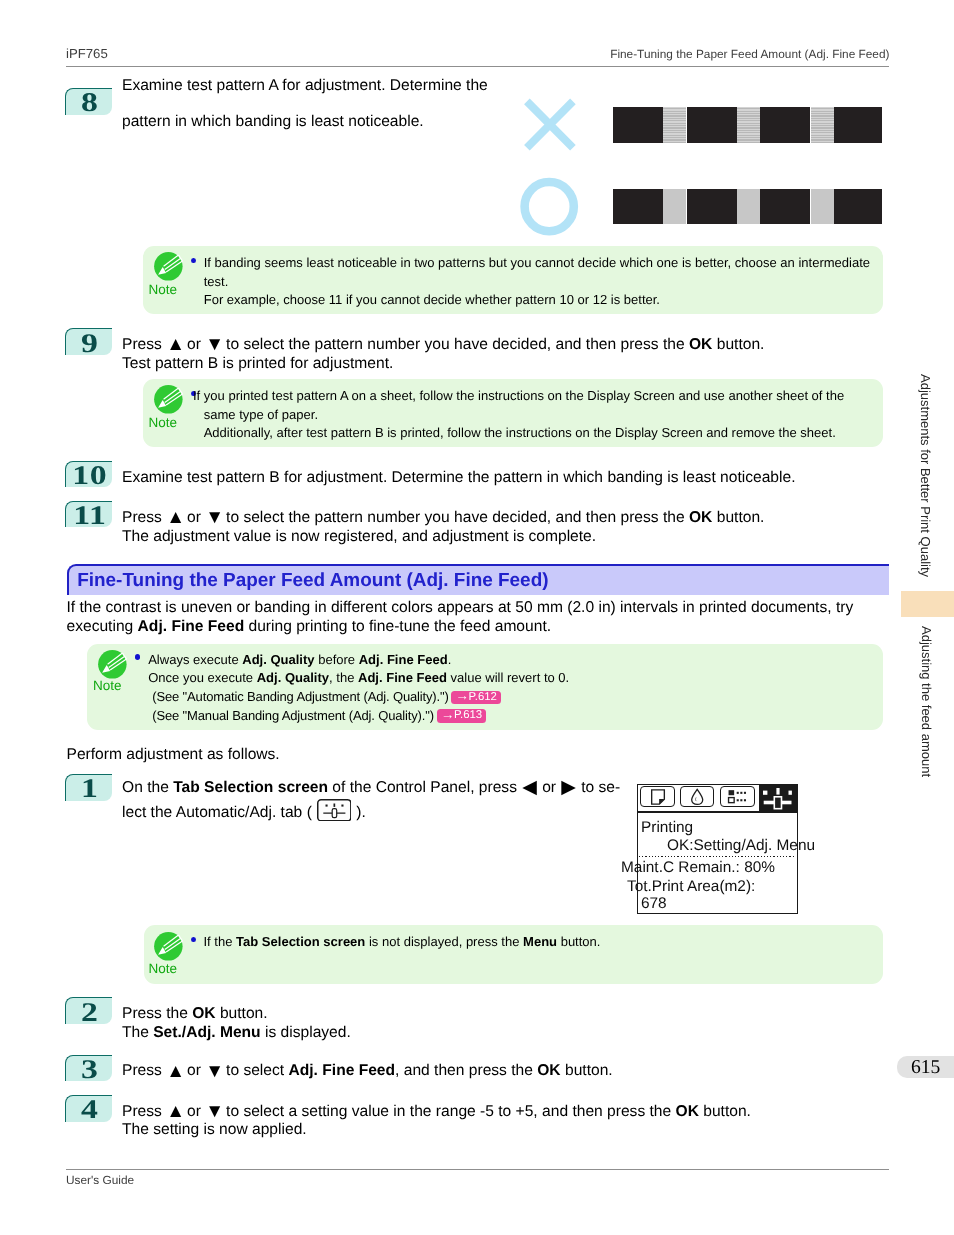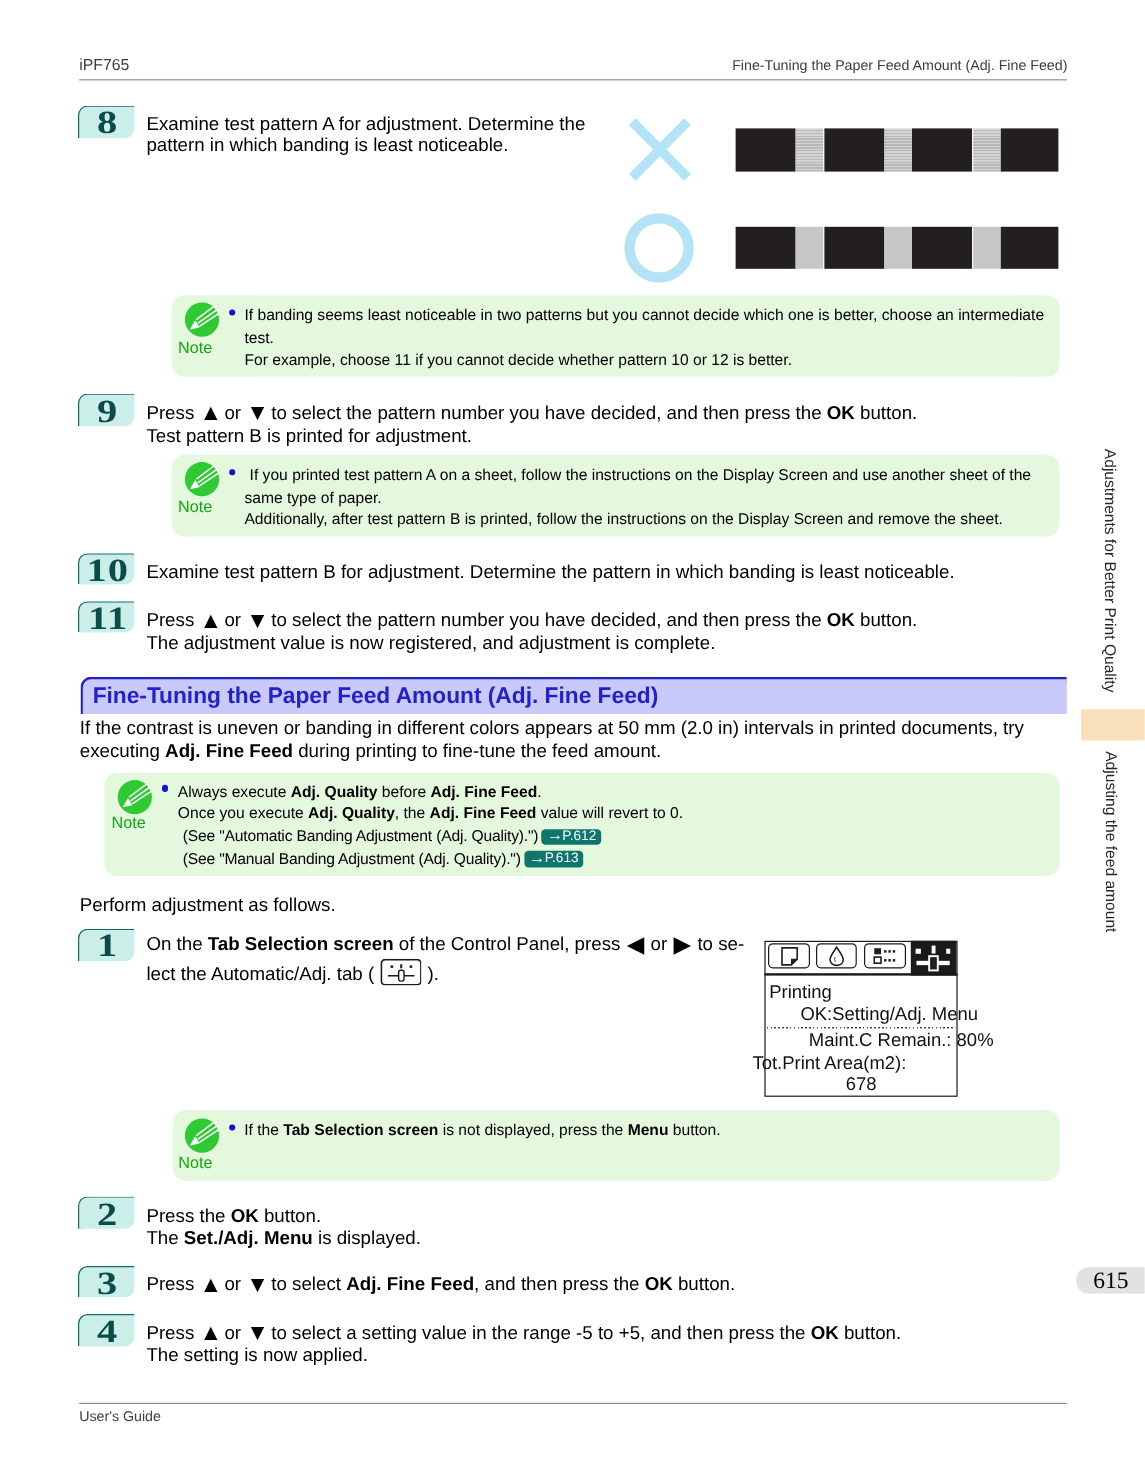--- a/index.html
+++ b/index.html
@@ -51,21 +51,21 @@
   .bullet{position:absolute;width:5.3px;height:5.8px;border-radius:50%;background:#1111cf;}
 
   
   .sechead{position:absolute;left:66.5px;top:564px;width:822px;height:31px;
            background:#c9c9fa;border-left:2.6px solid #2121c4;
            border-top:2.6px solid #2121c4;border-radius:9px 0 0 0;box-sizing:border-box;}
   .sechead span{position:absolute;left:8.7px;top:5.4px;font-size:18.95px;line-height:20px;
                 font-weight:bold;color:#2222cc;white-space:nowrap;}
 
   
-  .pref{display:inline-block;background:#0f766e;color:#fff;border-radius:3.5px;
+  .pref{display:inline-block;background:#ec4899;color:#fff;border-radius:3.5px;
         font-size:11.4px;line-height:13.8px;padding:0 4.2px;vertical-align:1.2px;
         margin-left:2.8px;letter-spacing:0;white-space:pre;}
   .pref-arrow{font-size:13.6px;line-height:0;position:relative;top:0.4px;letter-spacing:-0.6px;}
 
   .para{position:absolute;font-size:15.6px;line-height:18.8px;white-space:pre;}
 
   
   .tp-band{position:absolute;height:35.5px;}
   .tp-mark{position:absolute;}
 
@@ -93,21 +93,21 @@
   <div class="vtab" style="top:626px;left:920px;">Adjusting the feed amount</div>
 
   <div class="sechead">
     <span>Fine-Tuning the Paper Feed Amount (Adj. Fine Feed)</span>
   </div>
 
   <div id="content">
       <div class="stepnum" style="left: 65.3px; top: 88px;">
         <span>8</span>
       </div>
-      <div class="stepbody" style="left: 122px; top: 95px;"><span>Examine test pattern A for adjustment. Determine the</span></div>
+      <div class="stepbody" style="left: 122px; top: 77px;"><span>Examine test pattern A for adjustment. Determine the</span></div>
       <div class="stepbody" style="left: 122px; top: 112.6px;"><span>pattern in which banding is least noticeable.</span></div>
       <div class="stepnum" style="left: 65.3px; top: 328.3px;">
         <span>9</span>
       </div>
       <div class="stepbody" style="left: 122px; top: 335.8px;"><span>Press <span class="arw">▲</span> or <span class="arw">▼</span> to select the pattern number you have decided, and then press the </span><b>OK</b><span> button.</span></div>
       <div class="stepbody" style="left: 122px; top: 354.6px;"><span>Test pattern B is printed for adjustment.</span></div>
       <div class="stepnum" style="left: 65.3px; top: 460.8px;">
         <span>10</span>
       </div>
       <div class="stepbody" style="left: 122px; top: 468.5px;"><span>Examine test pattern B for adjustment. Determine the pattern in which banding is least noticeable.</span></div>
@@ -164,21 +164,21 @@
   <g stroke="#ffffff" stroke-width="4.0" fill="none" stroke-linecap="butt">
     <path d="M34.7 49.8 L82.8 13.7"></path>
     <path d="M38.4 60.1 L88.9 24.3"></path>
     <path d="M42.9 68.2 L95.7 33.0"></path>
     <path d="M82.8 13.7 L95.7 33.0"></path>
   </g>
   <polygon points="17.0,77.0 31.8,52.0 43.0,71.5" fill="#ffffff"></polygon>
 </svg></div>
       <div class="note-label" style="left: 148.4px; top: 415.9px;">Note</div>
       <div class="bullet" style="left: 190.9px; top: 390.5px;"></div>
-      <div class="note-line" style="left: 208px; top: 386.9px;"><span>If you printed test pattern A on a sheet, follow the instructions on the Display Screen and use another sheet of the</span></div>
+      <div class="note-line" style="left: 193px; top: 386.9px;"><span>If you printed test pattern A on a sheet, follow the instructions on the Display Screen and use another sheet of the</span></div>
       <div class="note-line" style="left: 203.7px; top: 405.6px;"><span>same type of paper.</span></div>
       <div class="note-line" style="left: 203.7px; top: 424.3px;"><span>Additionally, after test pattern B is printed, follow the instructions on the Display Screen and remove the sheet.</span></div>
       <div class="note" style="left: 87.4px; top: 644.4px; width: 795.6px; height: 85.3px;"></div>
       <div class="note-icon" style="left: 95.4px; top: 647.4px;"><svg viewBox="-6 -6 112 112" width="100%" height="100%">
   <circle cx="50" cy="50" r="46" fill="#2fca33"></circle>
   <g stroke="#ffffff" stroke-width="4.0" fill="none" stroke-linecap="butt">
     <path d="M34.7 49.8 L82.8 13.7"></path>
     <path d="M38.4 60.1 L88.9 24.3"></path>
     <path d="M42.9 68.2 L95.7 33.0"></path>
     <path d="M82.8 13.7 L95.7 33.0"></path>
@@ -247,21 +247,21 @@
       <div style="position: absolute; left: 758.7px; top: 784.2px; width: 38.6px; height: 28.4px; background: rgb(26, 26, 26); box-sizing: border-box;"><svg viewBox="0 0 38.6 28.4" width="100%" height="100%">
    <rect x="4.0" y="6.6" width="4.4" height="4.2" fill="#fff"></rect>
    <rect x="17.4" y="4.0" width="3.2" height="6.6" fill="#fff"></rect>
    <rect x="29.5" y="6.6" width="3.4" height="4.2" fill="#fff"></rect>
    <rect x="4.7" y="16.7" width="27.8" height="3.6" fill="#fff"></rect>
    <rect x="15.3" y="12.8" width="7.2" height="11.9" fill="#1f1f1f" stroke="#fff" stroke-width="1.6"></rect>
  </svg></div>
       <div style="position: absolute; left: 637px; top: 811.2px; width: 160.6px; height: 1.5px; background: rgb(26, 26, 26);"></div>
       <div class="cp-line" style="left: 641px; top: 819.5px; width: 153.1px;">Printing</div>
       <div class="cp-line" style="left: 641px; top: 837.9px; width: 153.1px; margin-left: 26px;">OK:Setting/Adj. Menu</div>
-      <div class="cp-line" style="left: 674px; top: 860.2px; width: 153.1px;">Maint.C Remain.: 80%</div>
+      <div class="cp-line" style="left: 621px; top: 860.2px; width: 153.1px;">Maint.C Remain.: 80%</div>
       <div class="cp-line" style="left: 627px; top: 878.8px; width: 153.1px;">Tot.Print Area(m2):</div>
-      <div class="cp-line" style="left: 641px; top: 895.9px; width: 153.1px; text-align: center;">678</div>
+      <div class="cp-line" style="left: 641px; top: 895.9px; width: 153.1px; text-align: left;">678</div>
       <div style="position: absolute; left: 638.5px; top: 855.7px; width: 157.6px; height: 1.3px; background: repeating-linear-gradient(to right, rgb(26, 26, 26) 0px, rgb(26, 26, 26) 1.3px, transparent 1.3px, transparent 3.2px);"></div>
       <div class="para" style="left: 66.5px; top: 598.8px;"><span>If the contrast is uneven or banding in different colors appears at 50 mm (2.0 in) intervals in printed documents, try</span></div>
       <div class="para" style="left: 66.5px; top: 618.1px;"><span>executing </span><b>Adj. Fine Feed</b><span> during printing to fine-tune the feed amount.</span></div>
       <div class="para" style="left: 66.5px; top: 745.9px;">Perform adjustment as follows.</div>
     </div>
 </div>
 
 </body></html>

